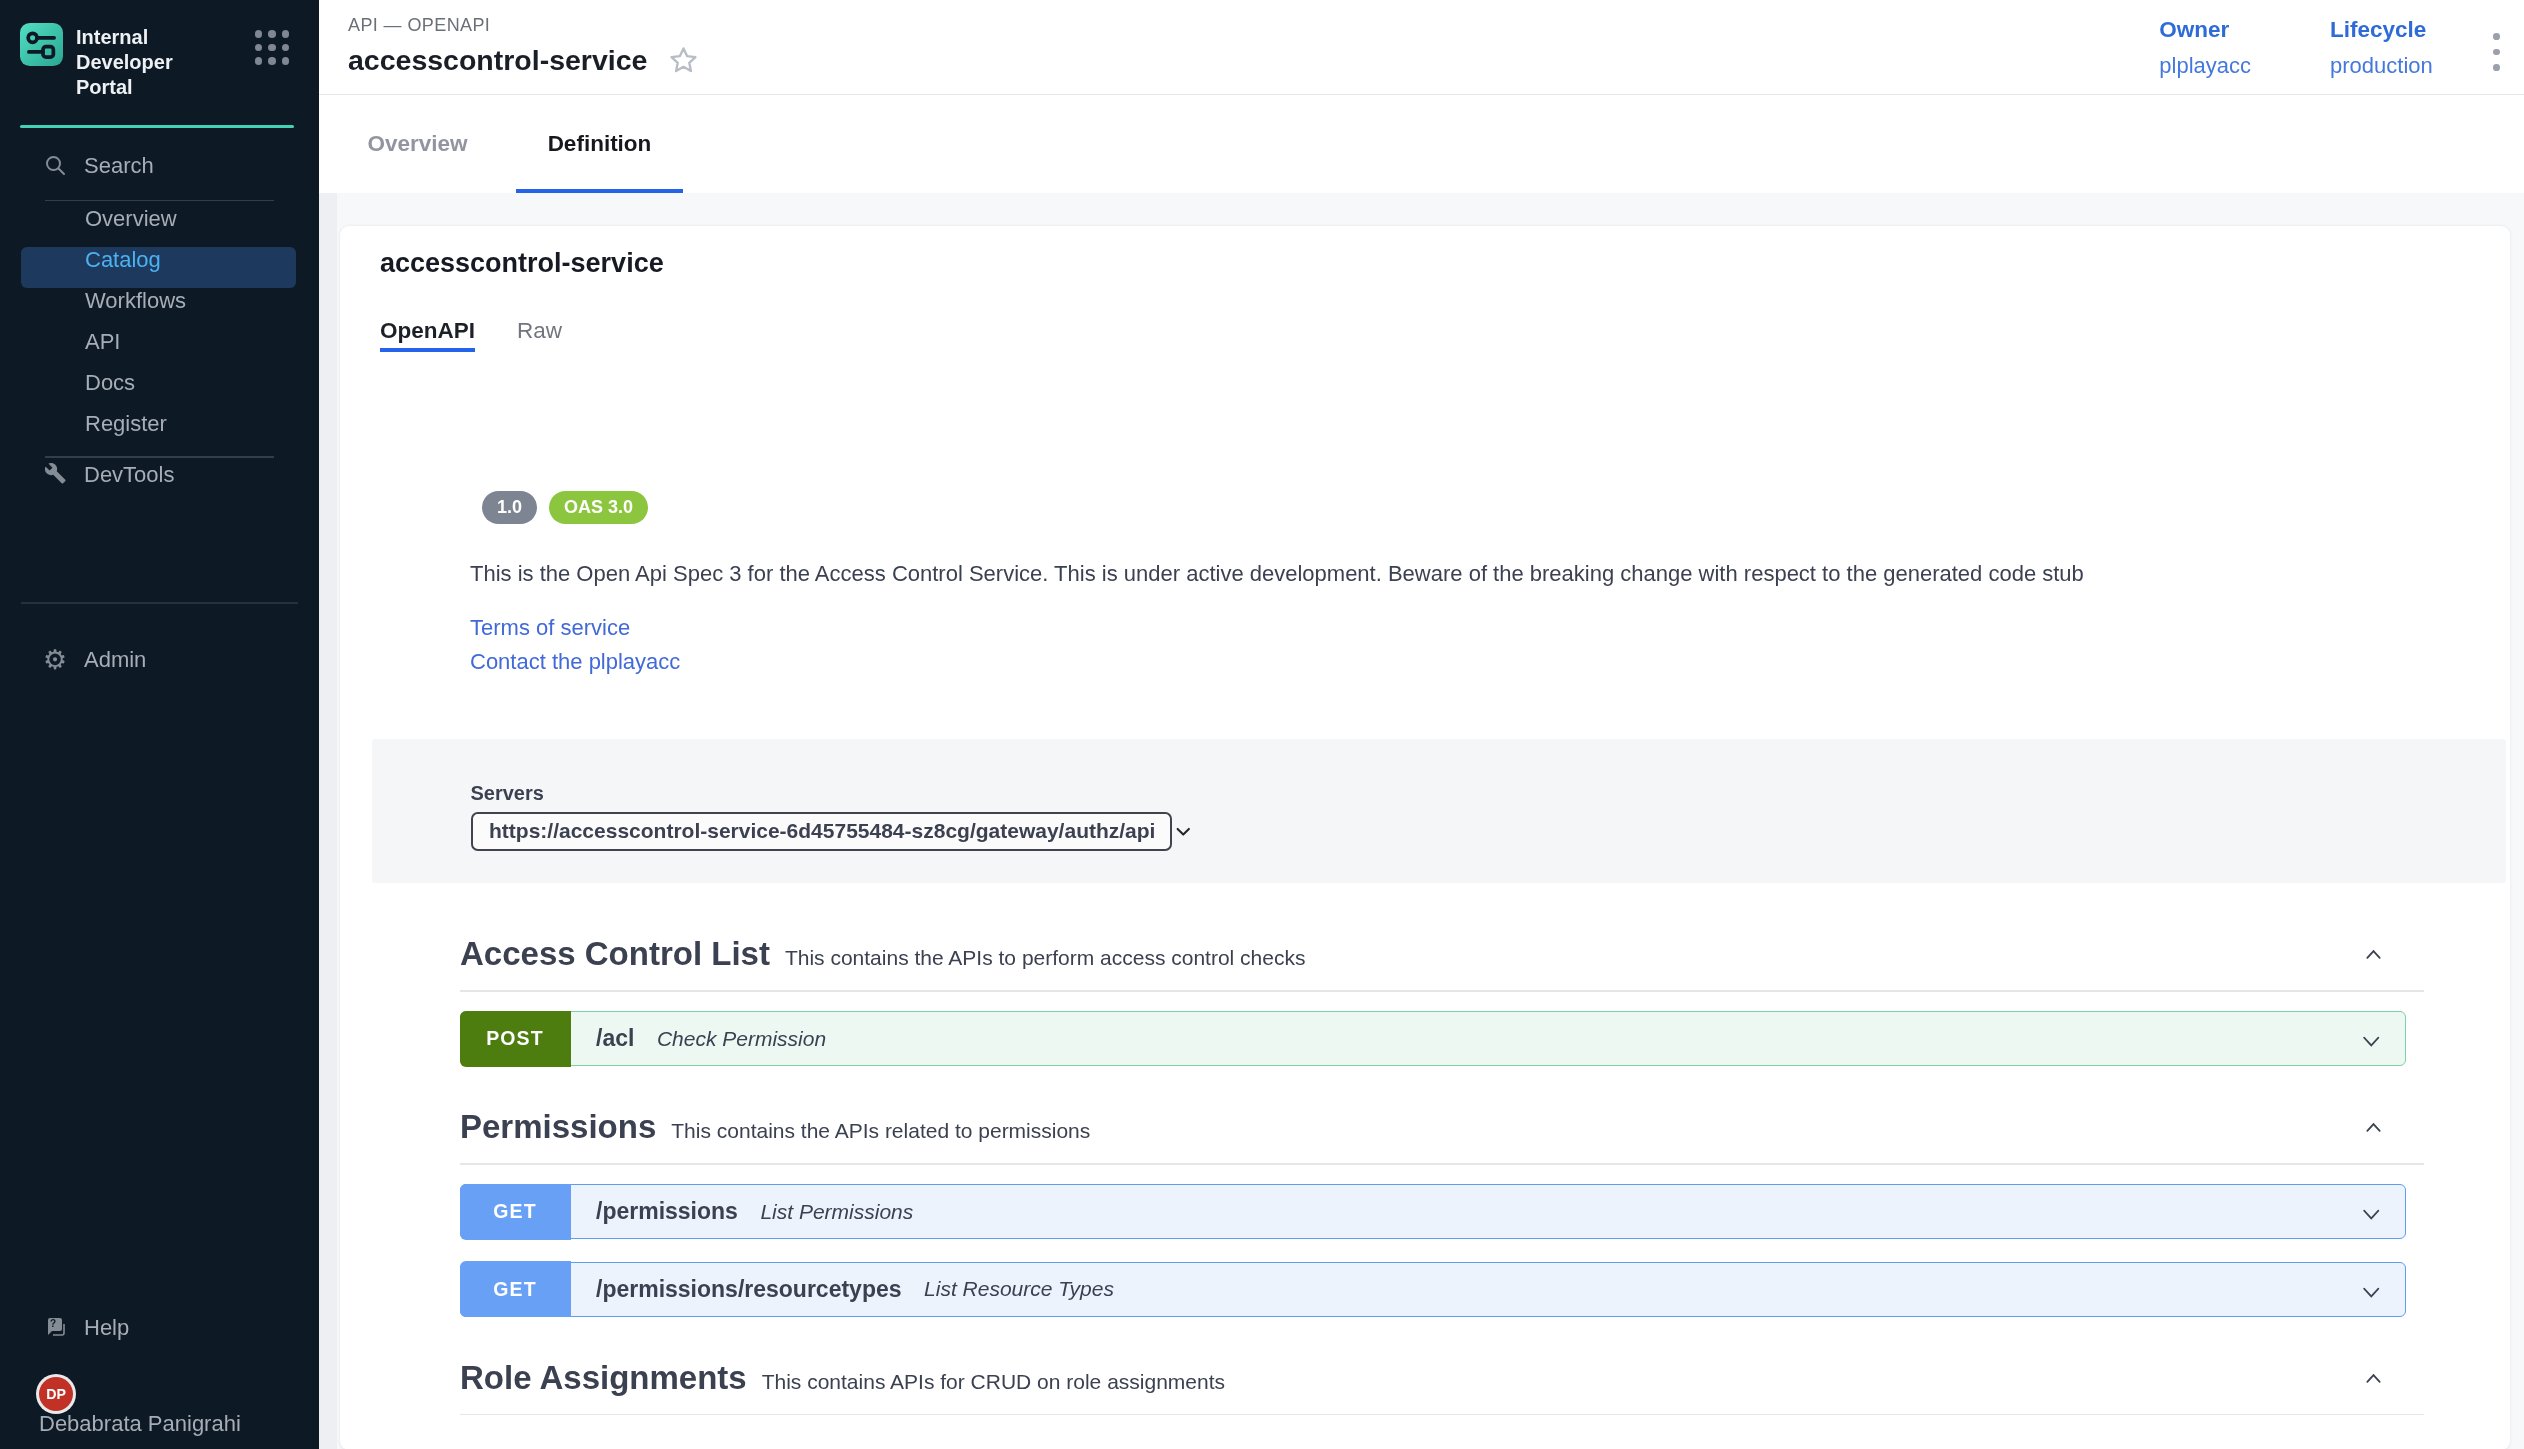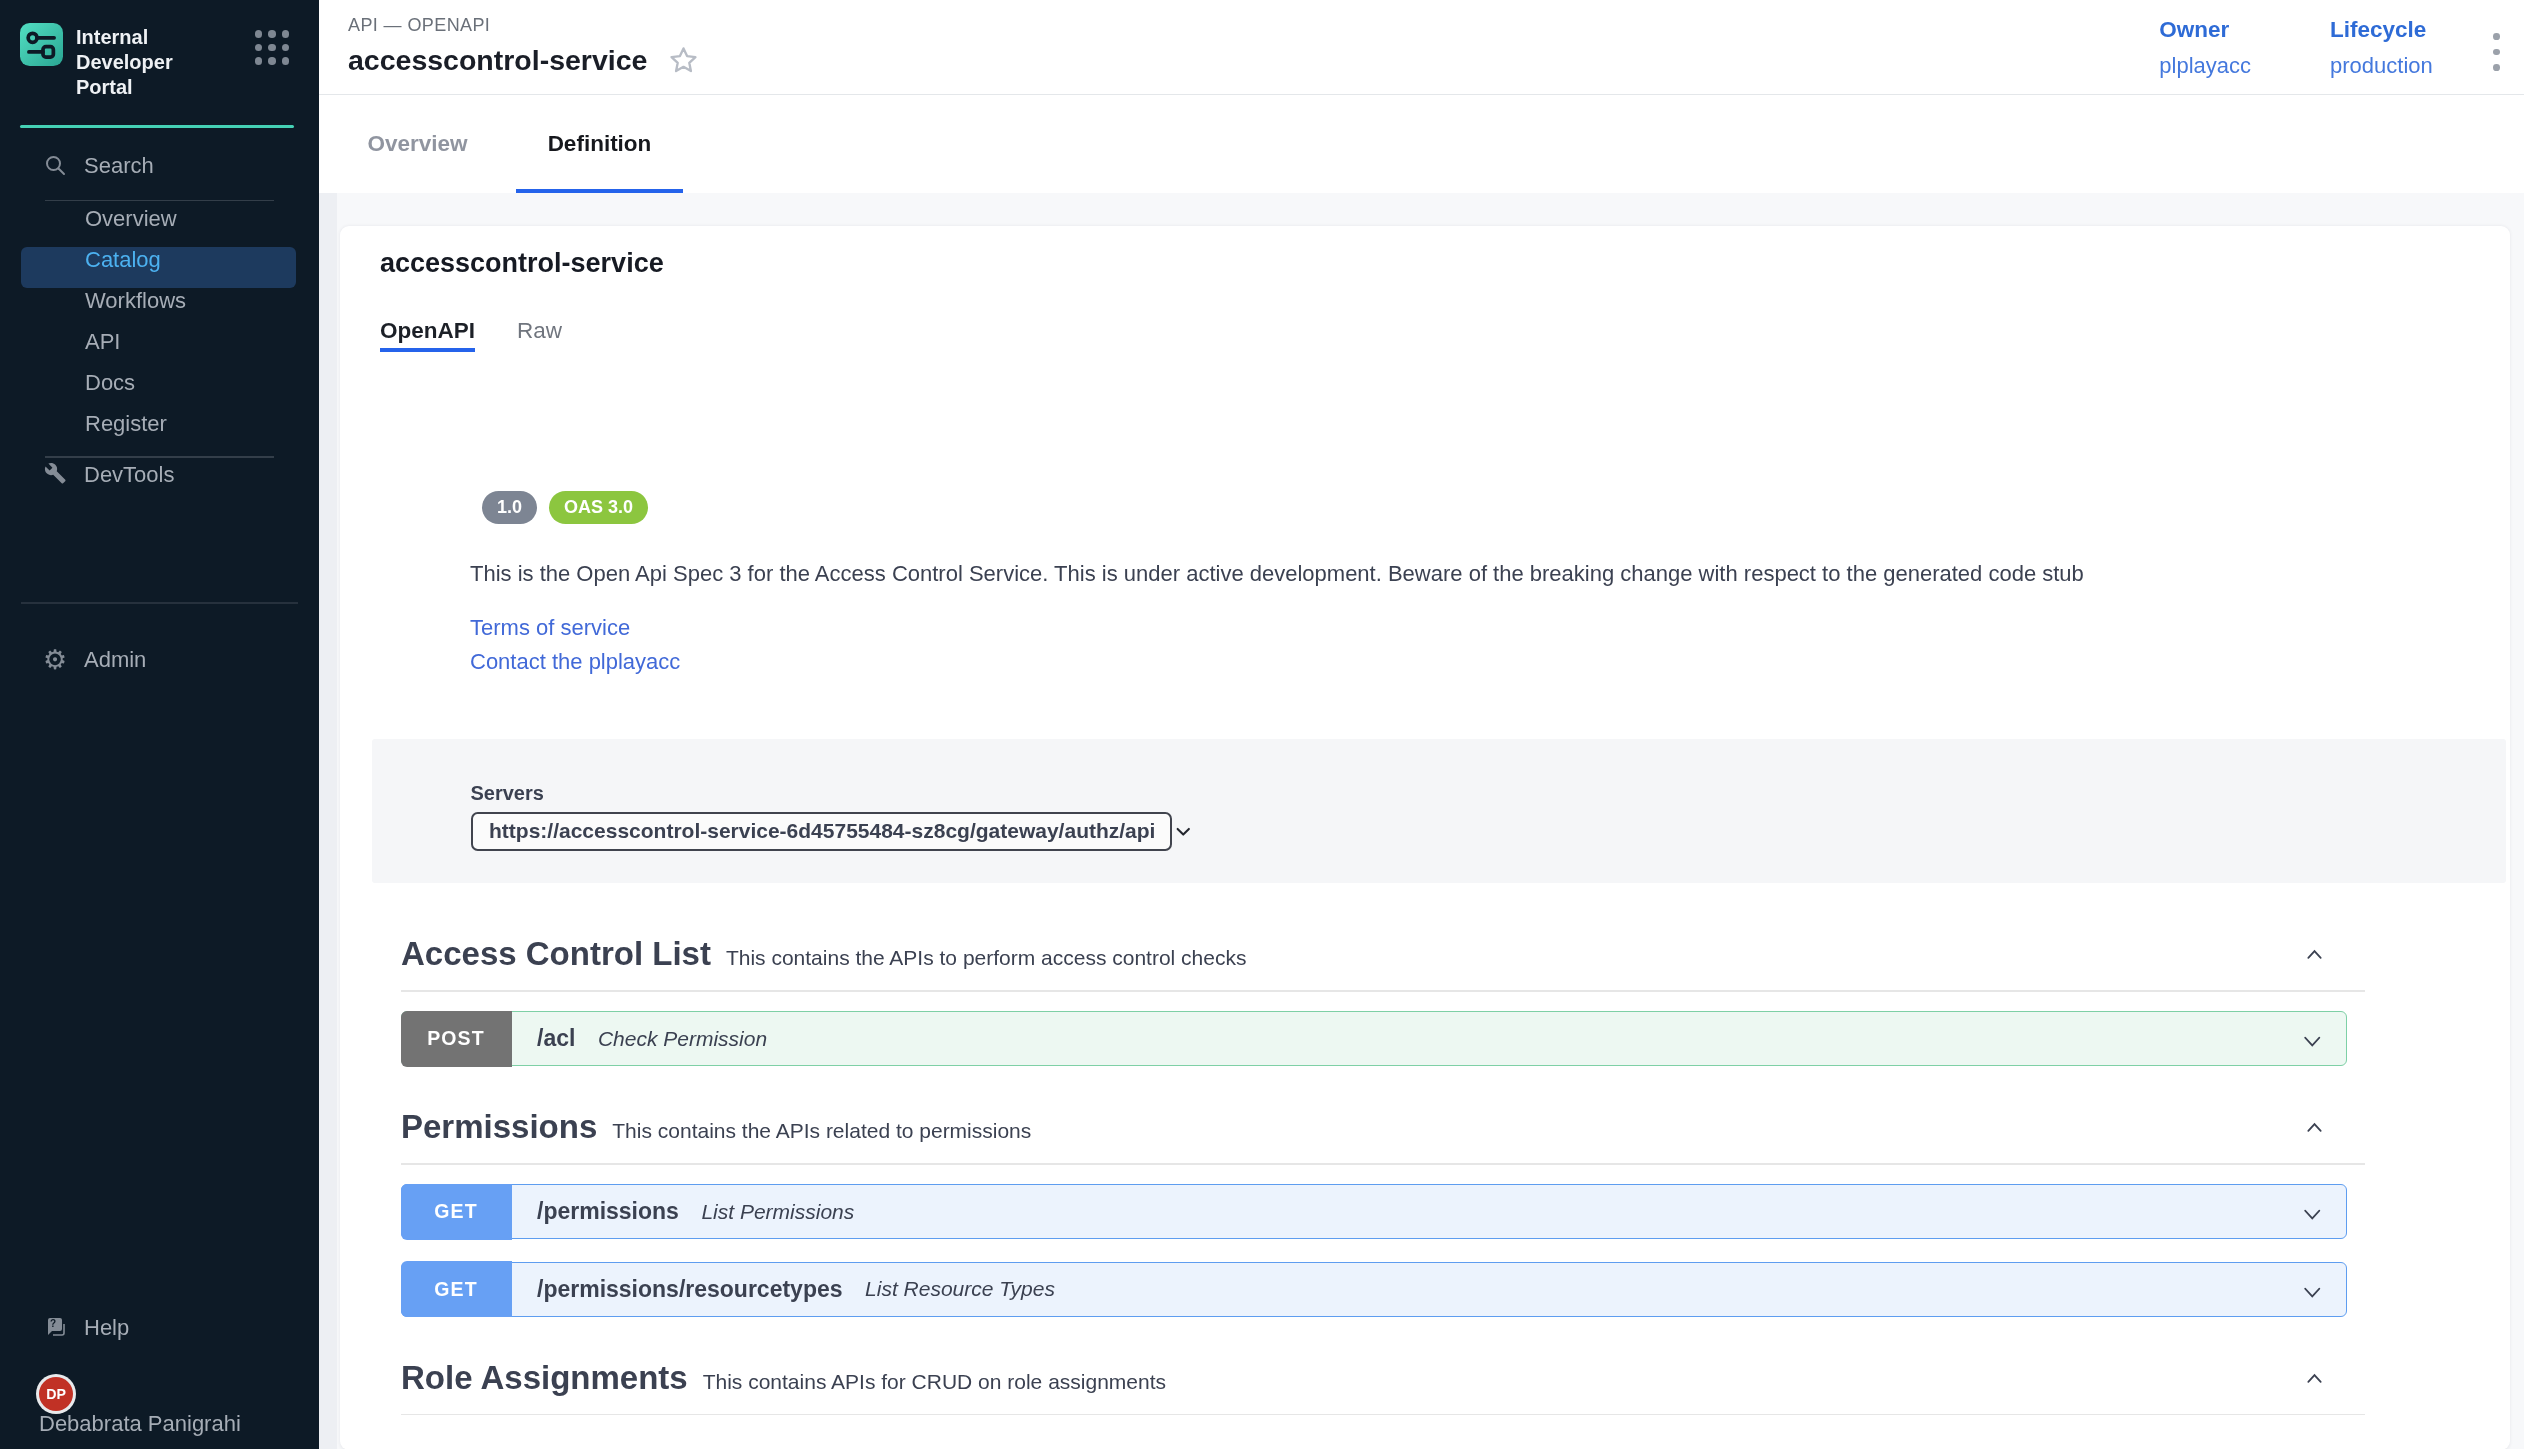--- a/index.html
+++ b/index.html
@@ -68,33 +68,33 @@
   .api-desc { font-size:22px; color:#3b4151; margin-top:36px; line-height:27px; }
   .api-link { display:block; font-size:22px; color:#4169d8; margin-top:27px; line-height:27px; cursor:pointer; text-decoration:none; width:fit-content; }
   .api-link + .api-link { margin-top:7.5px; }
 
   .servers-wrap { background:#f5f6f8; margin:64px 4.5px 0 31.5px; height:144px; padding:43px 0 0 99px; border-radius:3px; }
   .servers-label { font-size:20px; font-weight:600; color:#3b4151; }
   .server-select { margin-top:6.7px; width:701px; height:39px; background:#fbfbfb; border:2.2px solid #41444e; border-radius:6.7px; display:flex; align-items:center; padding:0 16.5px; cursor:pointer; }
   .server-select span { font-size:21px; font-weight:700; color:#3b4151; white-space:nowrap; }
   .server-select .sel-caret { margin-left:16.5px; display:flex; }
 
-  .sections { margin:52px 0 0 61px; width:1964px; }
+  .sections { margin:52px 0 0 120px; width:1964px; }
   .section + .section { margin-top:42px; }
   .sec-head { position:relative; display:flex; align-items:baseline; height:40px; }
   .sec-title { font-size:33px; font-weight:700; color:#3b4151; cursor:pointer; }
   .sec-sub { font-size:21px; color:#3b4151; margin-left:15px; }
   .sec-chevron { position:absolute; right:37px; top:6px; cursor:pointer; display:flex; }
   .sec-divider { height:1.5px; background:#e6e6e6; margin-top:15px; }
   .op-row { margin-top:19.5px; width:1946px; height:55px; border-radius:6px; border:1.5px solid; display:flex; align-items:center; position:relative; cursor:pointer; }
   .op-row + .op-row { margin-top:22.5px; }
   .op-row.post { background:#edf8f2; border-color:#7ed0a6; }
   .op-row.get { background:#ecf3fd; border-color:#5e9df0; }
   .method-badge { align-self:stretch; width:111px; margin:-1.5px 0 -1.5px -1.5px; border-radius:6px 0 0 6px; display:flex; align-items:center; justify-content:center; color:#fff; font-size:19.5px; font-weight:700; letter-spacing:1.1px; flex:none; }
-  .op-row.post .method-badge { background:#737373; }
+  .op-row.post .method-badge { background:#4d7c0f; }
   .op-row.get .method-badge { background:#67a0f4; }
   .op-path { font-size:23px; font-weight:700; color:#3b4151; margin-left:25.5px; }
   .op-sum { font-size:21px; color:#3b4151; margin-left:22.5px;font-style:italic; }
   .op-chevron { position:absolute; right:19.5px; top:15px; display:flex; }
 </style>
 </head>
 <body>
 
 <aside class="sidebar">
   <div class="brand">

